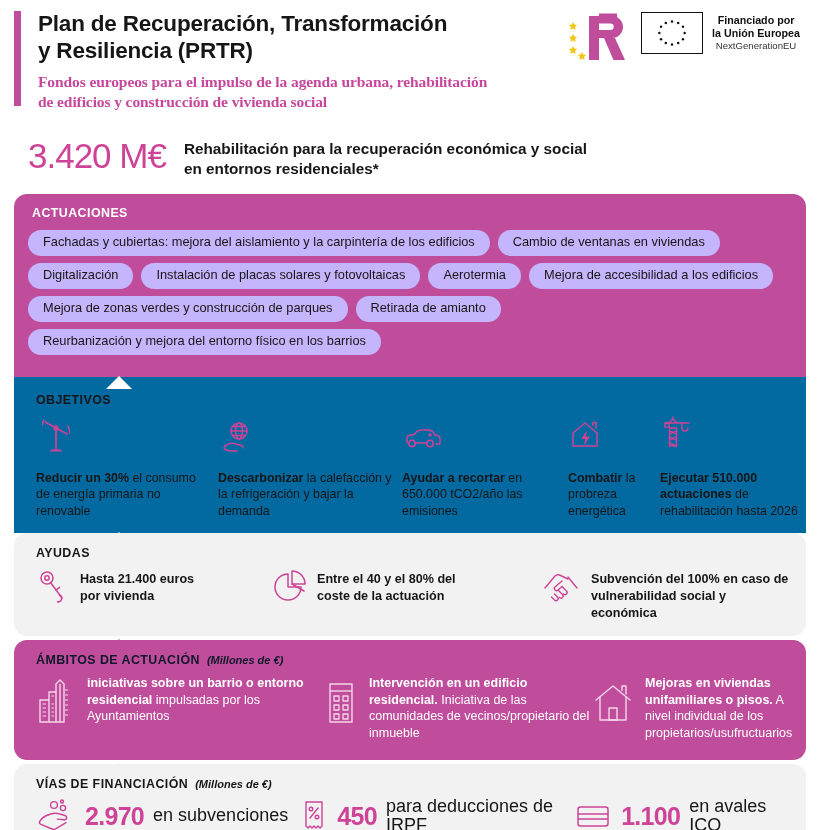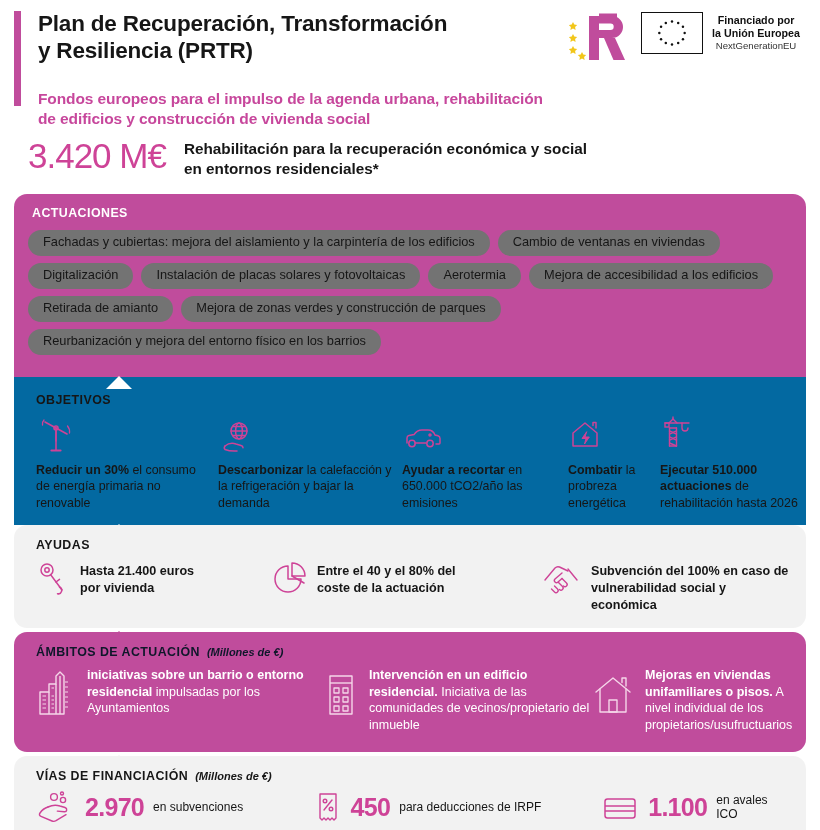--- a/index.html
+++ b/index.html
@@ -40,26 +40,27 @@
   .header-texts { flex: 1 1 auto; padding-top: 2px; }
   .title-main {
     font-size: 22.5px;
     font-weight: bold;
     line-height: 1.22;
     color: #161616;
     letter-spacing: -0.2px;
     max-width: 520px;
   }
   .title-sub {
-    margin-top: 24px;
+    margin-top: 7px;
     font-size: 15.5px;
     font-weight: bold;
     line-height: 1.33;
     color: #c7479c;
     letter-spacing: -0.1px;
+    font-family: Liberation Serif, serif;
   }
 
   .logos {
     flex: 0 0 auto;
     display: flex;
     align-items: flex-start;
     gap: 12px;
     padding-top: 4px;
     padding-right: 6px;
   }
@@ -137,41 +138,41 @@
     text-transform: none;
     margin-left: 7px;
   }
 
   
   .actuaciones { padding: 12px 14px 22px 14px; }
   .act-label { color: #ffffff; margin-bottom: 10px; padding-left: 4px; }
   .pill-rows { display: flex; flex-direction: column; gap: 7px; }
   .pill-row { display: flex; gap: 8px; flex-wrap: nowrap; }
   .pill {
-    background: #737373;
+    background: #c4b5fd;
     color: #161616;
     border-radius: 999px;
     padding: 5.5px 15px 6.5px 15px;
     font-size: 12.8px;
     line-height: 1.1;
     white-space: nowrap;
   }
 
   
   .objetivos { padding: 16px 14px 14px 18px; }
   .obj-label { margin-bottom: 8px; padding-left: 4px; }
   .obj-grid {
     display: grid;
     grid-template-columns: 176px 178px 160px 86px 150px;
     gap: 0 6px;
     padding-left: 4px;
   }
   .obj-item { display: flex; flex-direction: column; }
   .obj-icon { height: 40px; margin-bottom: 7px; display: flex; align-items: flex-end; }
-  .obj-text { font-size: 12.4px; line-height: 1.32; color: #161616; }
+  .obj-text { font-size: 12.4px; line-height: 1.32; color: #161616; margin-top: 8px; }
   .obj-text b { font-weight: bold; }
 
   
   .ayudas { padding: 13px 14px 14px 18px; }
   .ayu-label { margin-bottom: 7px; padding-left: 4px; }
   .ayu-grid {
     display: grid;
     grid-template-columns: 235px 270px 1fr;
     padding-left: 4px;
   }
@@ -200,21 +201,21 @@
   .via-1 { width: 278px; }
   .via-2 { width: 288px; }
   .via-3 { flex: 1 1 auto; }
   .via-amount {
     font-size: 25px;
     font-weight: bold;
     color: #ce4397;
     letter-spacing: -0.7px;
     line-height: 1;
   }
-  .via-desc { font-size: 12px; color: #161616; line-height: 1.1; }
+  .via-desc { font-size: 18px; color: #161616; line-height: 1.1; }
 
   .sp-4 { height: 4px; }
   svg { display: block; }
 </style>
 </head>
 <body>
 
 <div class="page">
 
   <div class="header">
@@ -291,22 +292,22 @@
         <div class="pill">Fachadas y cubiertas: mejora del aislamiento y la carpintería de los edificios</div>
         <div class="pill">Cambio de ventanas en viviendas</div>
       </div>
       <div class="pill-row">
         <div class="pill">Digitalización</div>
         <div class="pill">Instalación de placas solares y fotovoltaicas</div>
         <div class="pill">Aerotermia</div>
         <div class="pill">Mejora de accesibilidad a los edificios</div>
       </div>
       <div class="pill-row">
+        <div class="pill">Mejora de zonas verdes y construcción de parques</div>
         <div class="pill">Retirada de amianto</div>
-        <div class="pill">Mejora de zonas verdes y construcción de parques</div>
       </div>
       <div class="pill-row">
         <div class="pill">Reurbanización y mejora del entorno físico en los barrios</div>
       </div>
     </div>
   </div>
 
   <div class="panel panel-white objetivos">
     <div class="notch notch-white"></div>
     <div class="section-label obj-label">OBJETIVOS</div>

